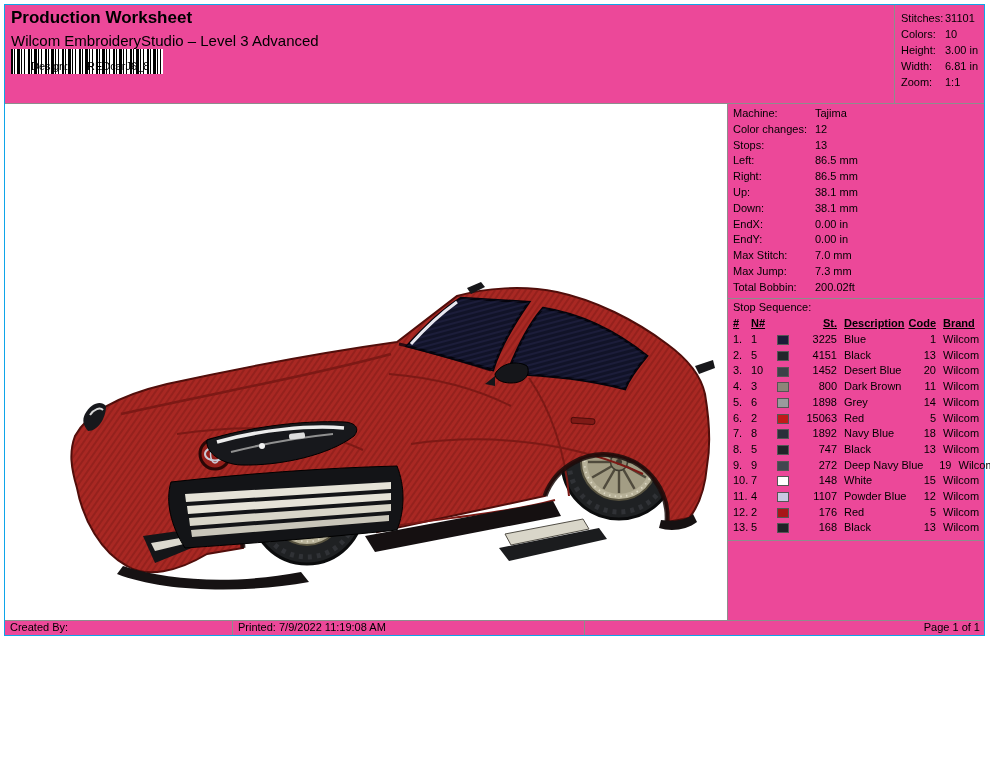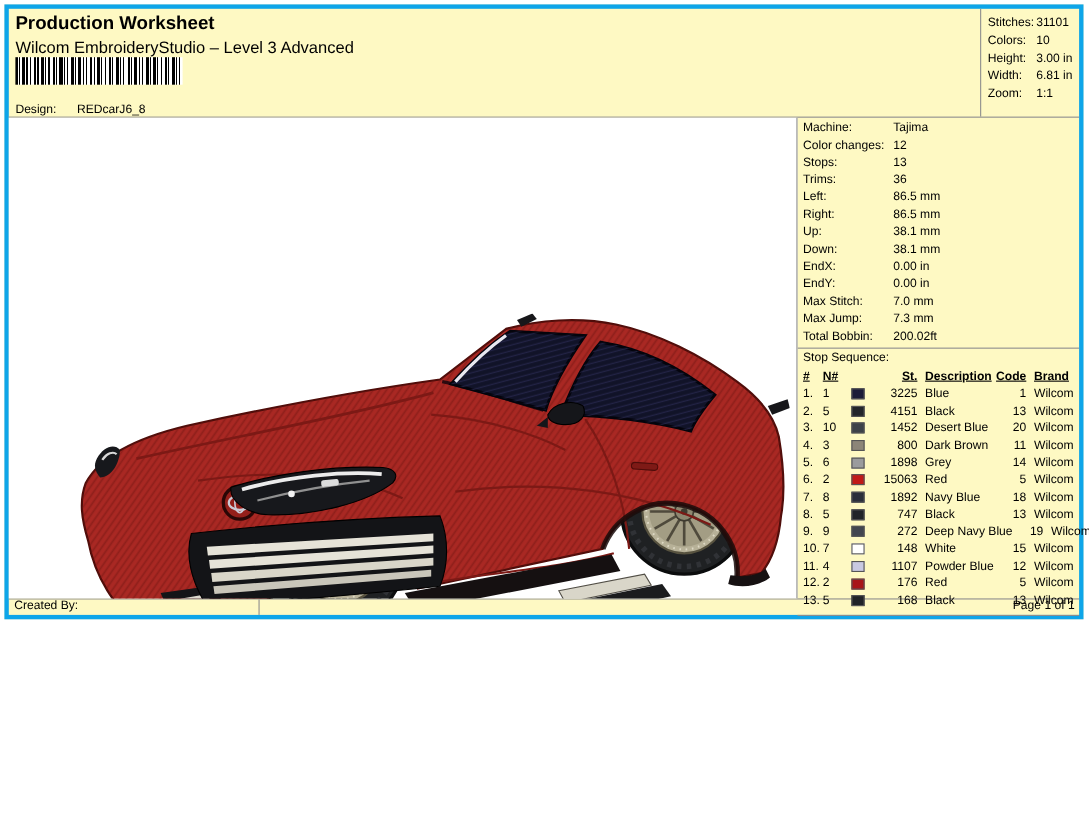--- a/index.html
+++ b/index.html
@@ -1,29 +1,29 @@
 <!DOCTYPE html>
 <html><head>
 <meta charset="utf-8">
 <style>
   * { box-sizing: border-box; margin: 0; padding: 0; }
   html,body { background:#fff; }
   body { width:990px; height:762px; position:relative; font-family:"Liberation Sans", sans-serif; color:#000; }
-  .frame { position:absolute; left:4px; top:4px; width:981px; height:559px; border:4px solid #0ea5e9; display:flex; flex-direction:column; background:#fef9c3; }
+  .frame { position:absolute; left:4px; top:4px; width:981px; height:632px; border:1px solid #0ea5e9; display:flex; flex-direction:column; background:#ec4899; }
 
   
   .row-header { height:99px; border-bottom:1px solid #8d8d8d; display:flex; }
   .header-left { flex:1; position:relative; border-right:1px solid #8d8d8d; }
   .page-title { position:absolute; left:6px; top:3px; font-size:17px; font-weight:bold; }
   .page-subtitle { position:absolute; left:6px; top:27px; font-size:15px; }
   .barcode { position:absolute; left:6px; top:44px; width:152px; height:25px;
     background:repeating-linear-gradient(90deg,#000 0 2px,#fff 2px 3px,#000 3px 4px,#fff 4px 6px,#000 6px 9px,#fff 9px 10px,#000 10px 11px,#fff 11px 13px,#000 13px 14px,#fff 14px 17px); }
   .hdr-kv { position:absolute; left:6px; font-size:11px; display:flex; }
   .hdr-kv .k { width:56px; }
-  .hdr-design { top:86px; } .hdr-colorway { top:88px;margin-top:40px; }
+  .hdr-design { top:55px;margin-left:20px; } .hdr-colorway { top:88px;margin-top:40px; }
 
   .header-right { width:89px; padding:6px 0 0 6px; font-size:11px; }
   .sum-row { display:flex; line-height:15.9px; }
   .sum-row .kv-label { width:44px; }
 
   
   .row-main { flex:1; display:flex; border-bottom:1px solid #8d8d8d; min-height:0; }
   .canvas { flex:1; position:relative; border-right:1px solid #8d8d8d; background:#fff; overflow:hidden; }
   .panel { width:256px; display:flex; flex-direction:column; font-size:11px; }
   .details { padding:2px 0 2px 5px; border-bottom:1px solid #8d8d8d; }
@@ -229,24 +229,20 @@
           </div>
           <div class="kv-row">
             <span class="kv-label">Color changes:</span>
             <span class="kv-value">12</span>
           </div>
           <div class="kv-row">
             <span class="kv-label">Stops:</span>
             <span class="kv-value">13</span>
           </div>
           <div class="kv-row">
-            <span class="kv-label">Trims:</span>
-            <span class="kv-value">36</span>
-          </div>
-          <div class="kv-row">
             <span class="kv-label">Left:</span>
             <span class="kv-value">86.5 mm</span>
           </div>
           <div class="kv-row">
             <span class="kv-label">Right:</span>
             <span class="kv-value">86.5 mm</span>
           </div>
           <div class="kv-row">
             <span class="kv-label">Up:</span>
             <span class="kv-value">38.1 mm</span>
@@ -406,16 +402,17 @@
               <span class="c6">Wilcom</span>
             </div>
           </div>
       </div>
       <div class="panel-fill"></div>
     </div>
   </div>
 
   <div class="row-footer">
     <div class="foot-cell fc1">Created By:</div>
+    <div class="foot-cell fc3">Printed: 7/9/2022 11:19:08 AM</div>
     <div class="foot-cell fc4">Page 1 of 1</div>
   </div>
 
 </div>
 
 </body></html>

